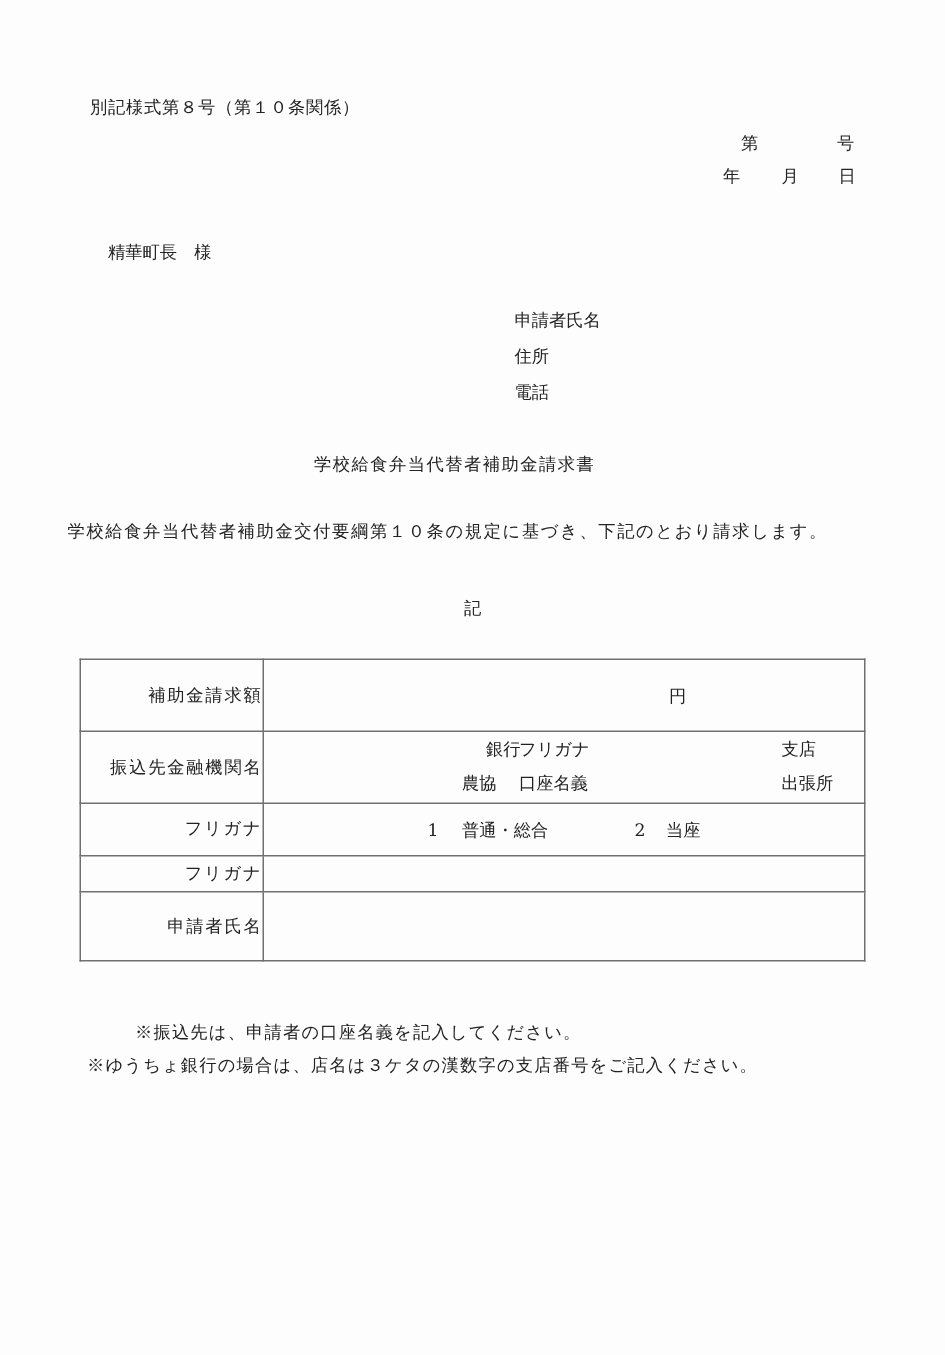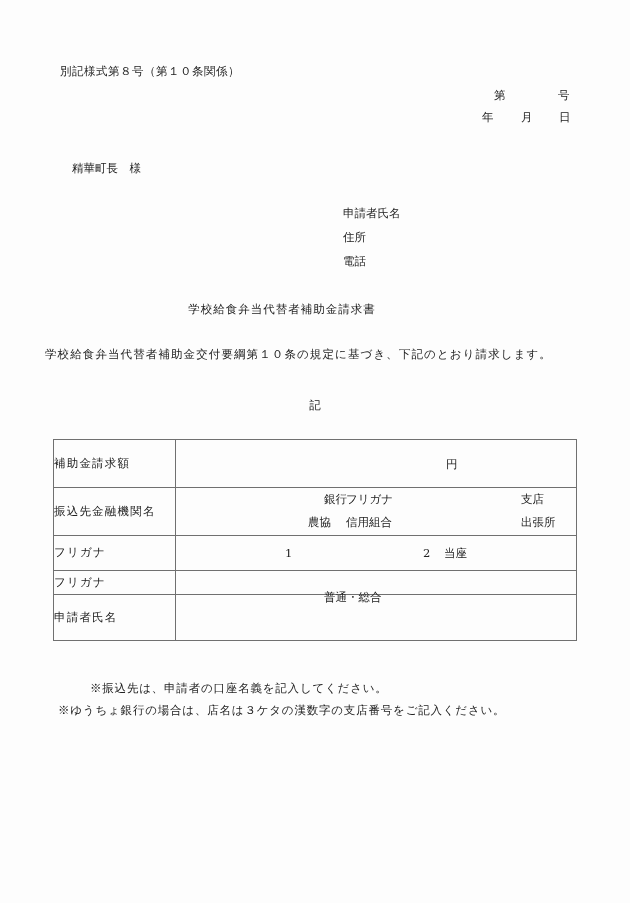--- a/index.html
+++ b/index.html
@@ -15,40 +15,40 @@
       font-family: "DejaVu Serif", "Liberation Serif", serif;
       color: #222;
       font-size: 11.5px;
     }
     .abs { position: absolute; white-space: nowrap; line-height: 1; }
     .form-number { left: 60px; top: 66px; letter-spacing: 0.5px; }
     .doc-no { top: 90px; left: 0; width: 630px; }
     .doc-no span, .date-line span { position: absolute; }
     .addressee { left: 72px; top: 163px; }
     .applicant { left: 343px; }
-    .title { top: 304px; left: 0; width: 564px; text-align: center; letter-spacing: 1px; }
+    .title { top: 304px; left: 0; width: 564px; text-align: center; letter-spacing: 1px; padding-left: 21px; }
     .body-text { top: 349px; left: 45px; letter-spacing: 1.1px; }
     .ki { top: 400px; left: 0; width: 630px; text-align: center; }
 
     table.form-table {
       position: absolute;
       left: 53px;
       top: 439px;
       width: 524px;
       border-collapse: collapse;
       table-layout: fixed;
     }
     table.form-table td {
       border: 1px solid #707070;
       padding: 0;
       font-size: 11.5px;
       vertical-align: middle;
       line-height: 1;
     }
-    td.label { width: 121px; text-align: left; letter-spacing: 1.2px; }
+    td.label { width: 121px; text-align: right; letter-spacing: 1.2px; }
     td.value { position: relative; }
     .notes { left: 58px; letter-spacing: 0.8px; }
   </style>
 </head>
 <body>
 
 <div class="abs form-number">別記様式第８号（第１０条関係）</div>
 
 <div class="abs doc-no">
   <span style="left:494px;">第</span>
@@ -81,29 +81,29 @@
       <span class="abs" style="left:270px;top:19px;">円</span>
     </td>
   </tr>
   <tr style="height:48px;">
     <td class="label">振込先金融機関名</td>
     <td class="value">
       <span class="abs" style="left:148px;top:6px;">銀行</span>
       <span class="abs" style="left:170px;top:6px;">フリガナ</span>
       <span class="abs" style="left:345px;top:6px;">支店</span>
       <span class="abs" style="left:132px;top:29px;">農協</span>
-      <span class="abs" style="left:170px;top:29px;">信用組合</span>
+      <span class="abs" style="left:170px;top:29px;">口座名義</span>
       <span class="abs" style="left:345px;top:29px;">出張所</span>
     </td>
   </tr>
   <tr style="height:35px;">
     <td class="label">フリガナ</td>
     <td class="value">
       <span class="abs" style="left:109px;top:12px;">1</span>
-      <span class="abs" style="left:148px;top:12px;margin-top:44px;">普通・総合</span>
+      <span class="abs" style="left:132px;top:12px;">普通・総合</span>
       <span class="abs" style="left:247px;top:12px;">2</span>
       <span class="abs" style="left:268px;top:12px;">当座</span>
     </td>
   </tr>
   <tr style="height:24px;">
     <td class="label">フリガナ</td>
     <td class="value"></td>
   </tr>
   <tr style="height:46px;">
     <td class="label">申請者氏名</td>

